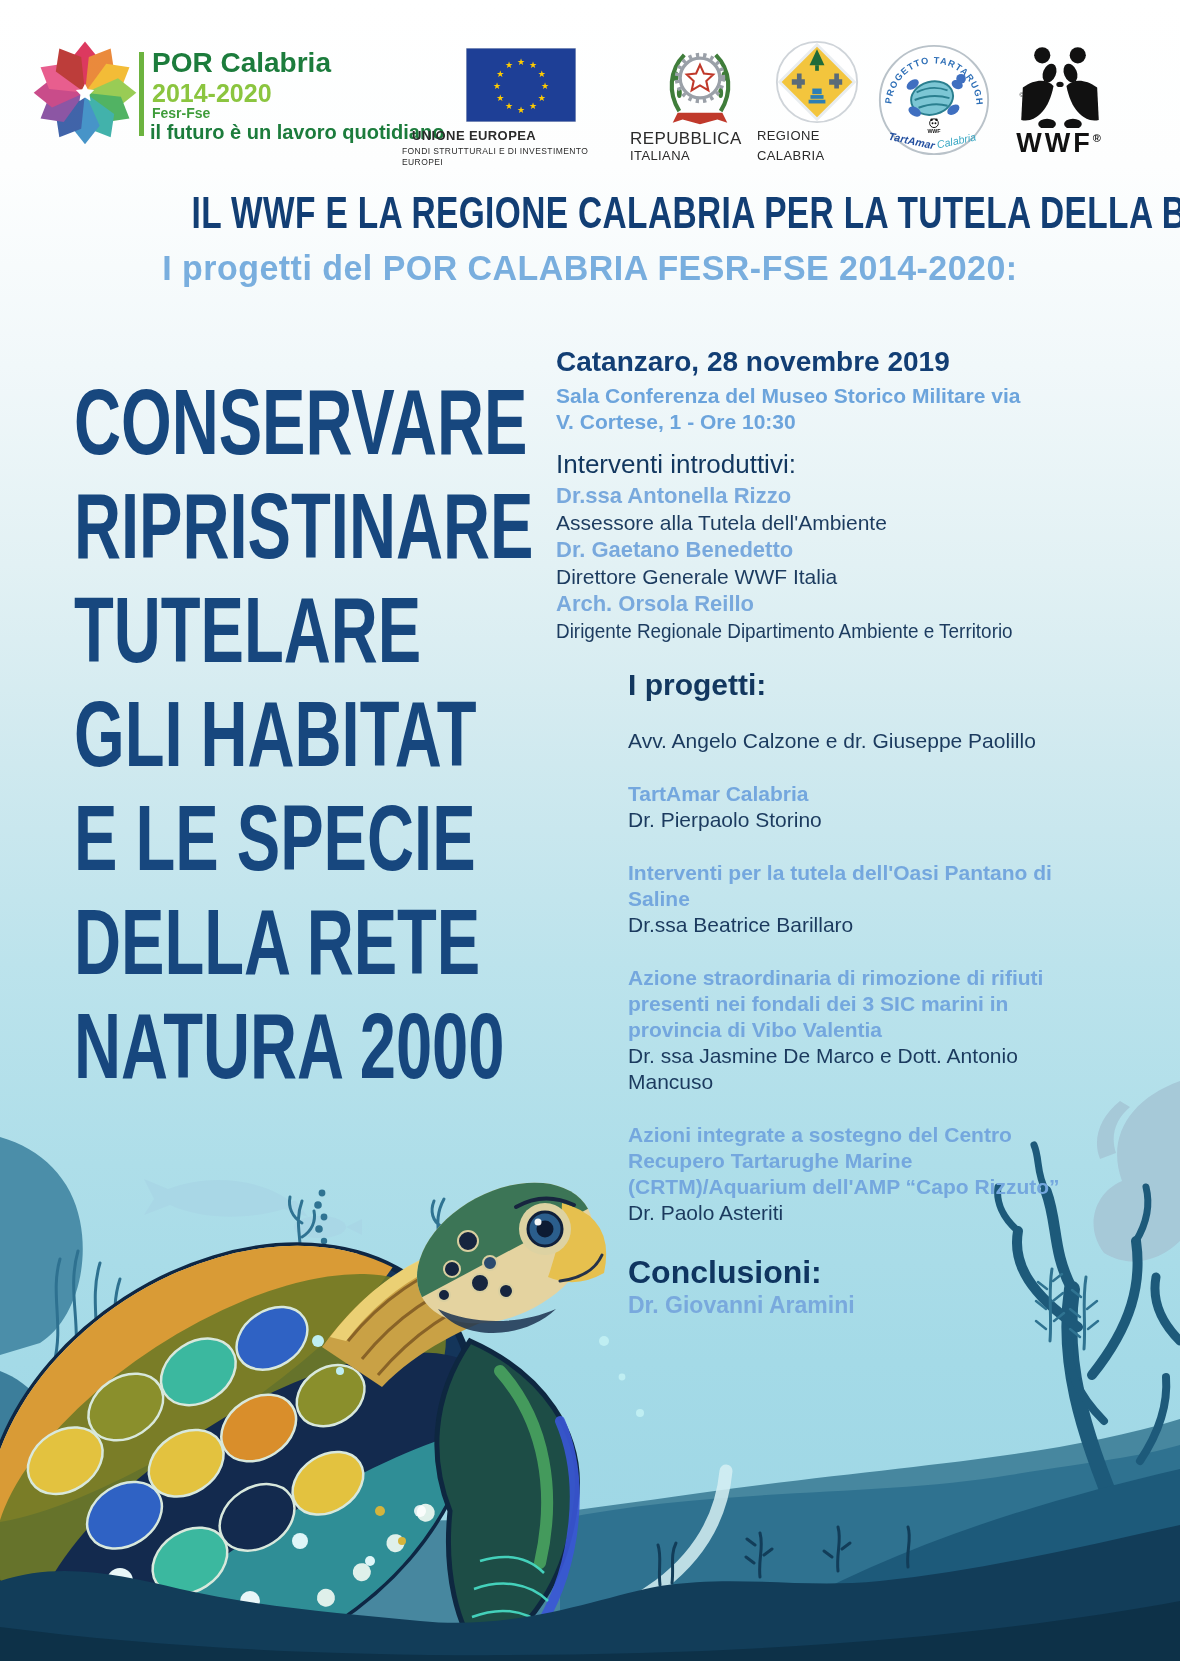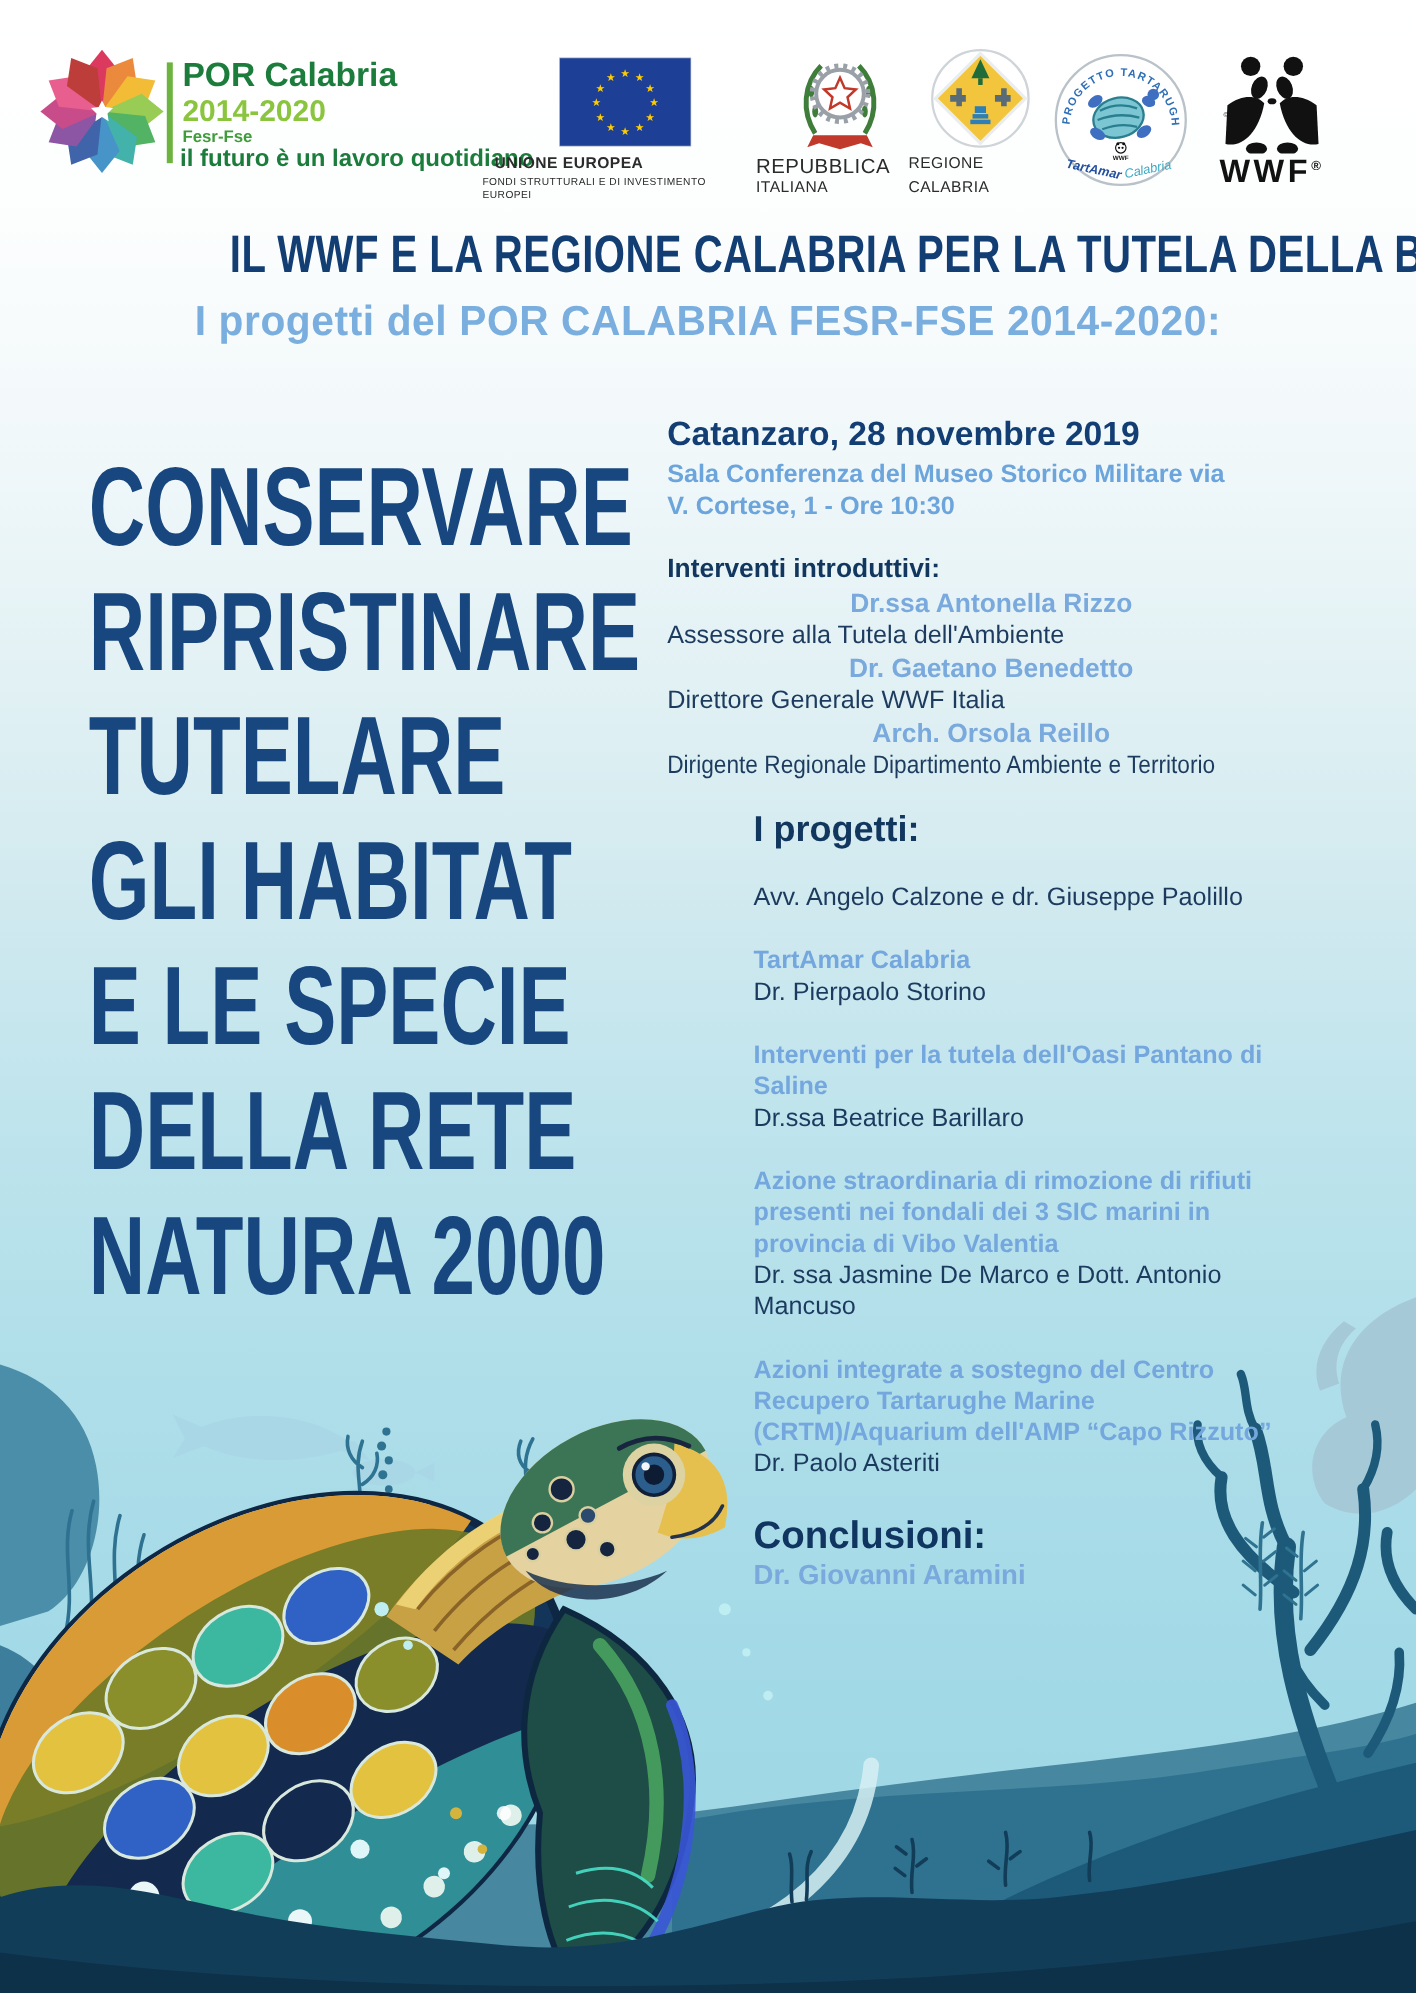--- a/index.html
+++ b/index.html
@@ -20,22 +20,22 @@
   .subtitle-wrap{left:0;right:0;top:248px;text-align:center;}
   .subtitle-inner{display:inline-block;transform:scaleX(.97);transform-origin:50% 50%;
     font-weight:bold;font-size:35px;color:#79aede;letter-spacing:.5px;white-space:nowrap;}
   
   .headline{left:74px;top:342px;color:#17477e;font-weight:bold;font-size:93px;line-height:104px;z-index:3;margin-top:28px;}
   .headline span{display:block;transform:scaleX(.70);transform-origin:0 50%;white-space:nowrap;}
   
   .rcol{left:556px;top:346px;width:540px;z-index:3;color:#1c3b5f;}
   .r-date{font-size:28px;font-weight:bold;color:#123e74;}
   .r-venue{font-size:21px;font-weight:bold;color:#6ca4dc;line-height:26px;margin-top:5px;}
-  .sec-head{font-size:22px;font-weight:bold;color:#12375f;margin-top:26px;margin-bottom:2px;}
-  .sp-name{font-size:22px;font-weight:bold;color:#79a9dd;line-height:27px;text-align:center;}
+  .sec-head{font-size:26px;font-weight:normal;color:#12375f;margin-top:14px;margin-bottom:2px;}
+  .sp-name{font-size:22px;font-weight:bold;color:#79a9dd;line-height:27px;}
   .sp-role{font-size:21px;color:#1c3b5f;line-height:27px;}
   .squeeze{display:inline-block;transform:scaleX(.90);transform-origin:0 50%;white-space:nowrap;}
   .projects{margin-left:72px;margin-top:24px;}
   .proj-head{font-size:30px;font-weight:bold;color:#12375f;margin-bottom:26px;}
   .proj-item{margin-bottom:27px;width:450px;}
   .proj-title{font-size:21px;font-weight:bold;color:#74a7de;line-height:26px;}
   .proj-speaker{font-size:21px;color:#1b3a5e;line-height:26px;}
   .conclusions{margin-left:72px;margin-top:6px;}
   .conc-head{font-size:32px;font-weight:bold;color:#0f3560;line-height:38px;}
   .conc-name{font-size:23px;font-weight:bold;color:#79a9dd;line-height:28px;}

